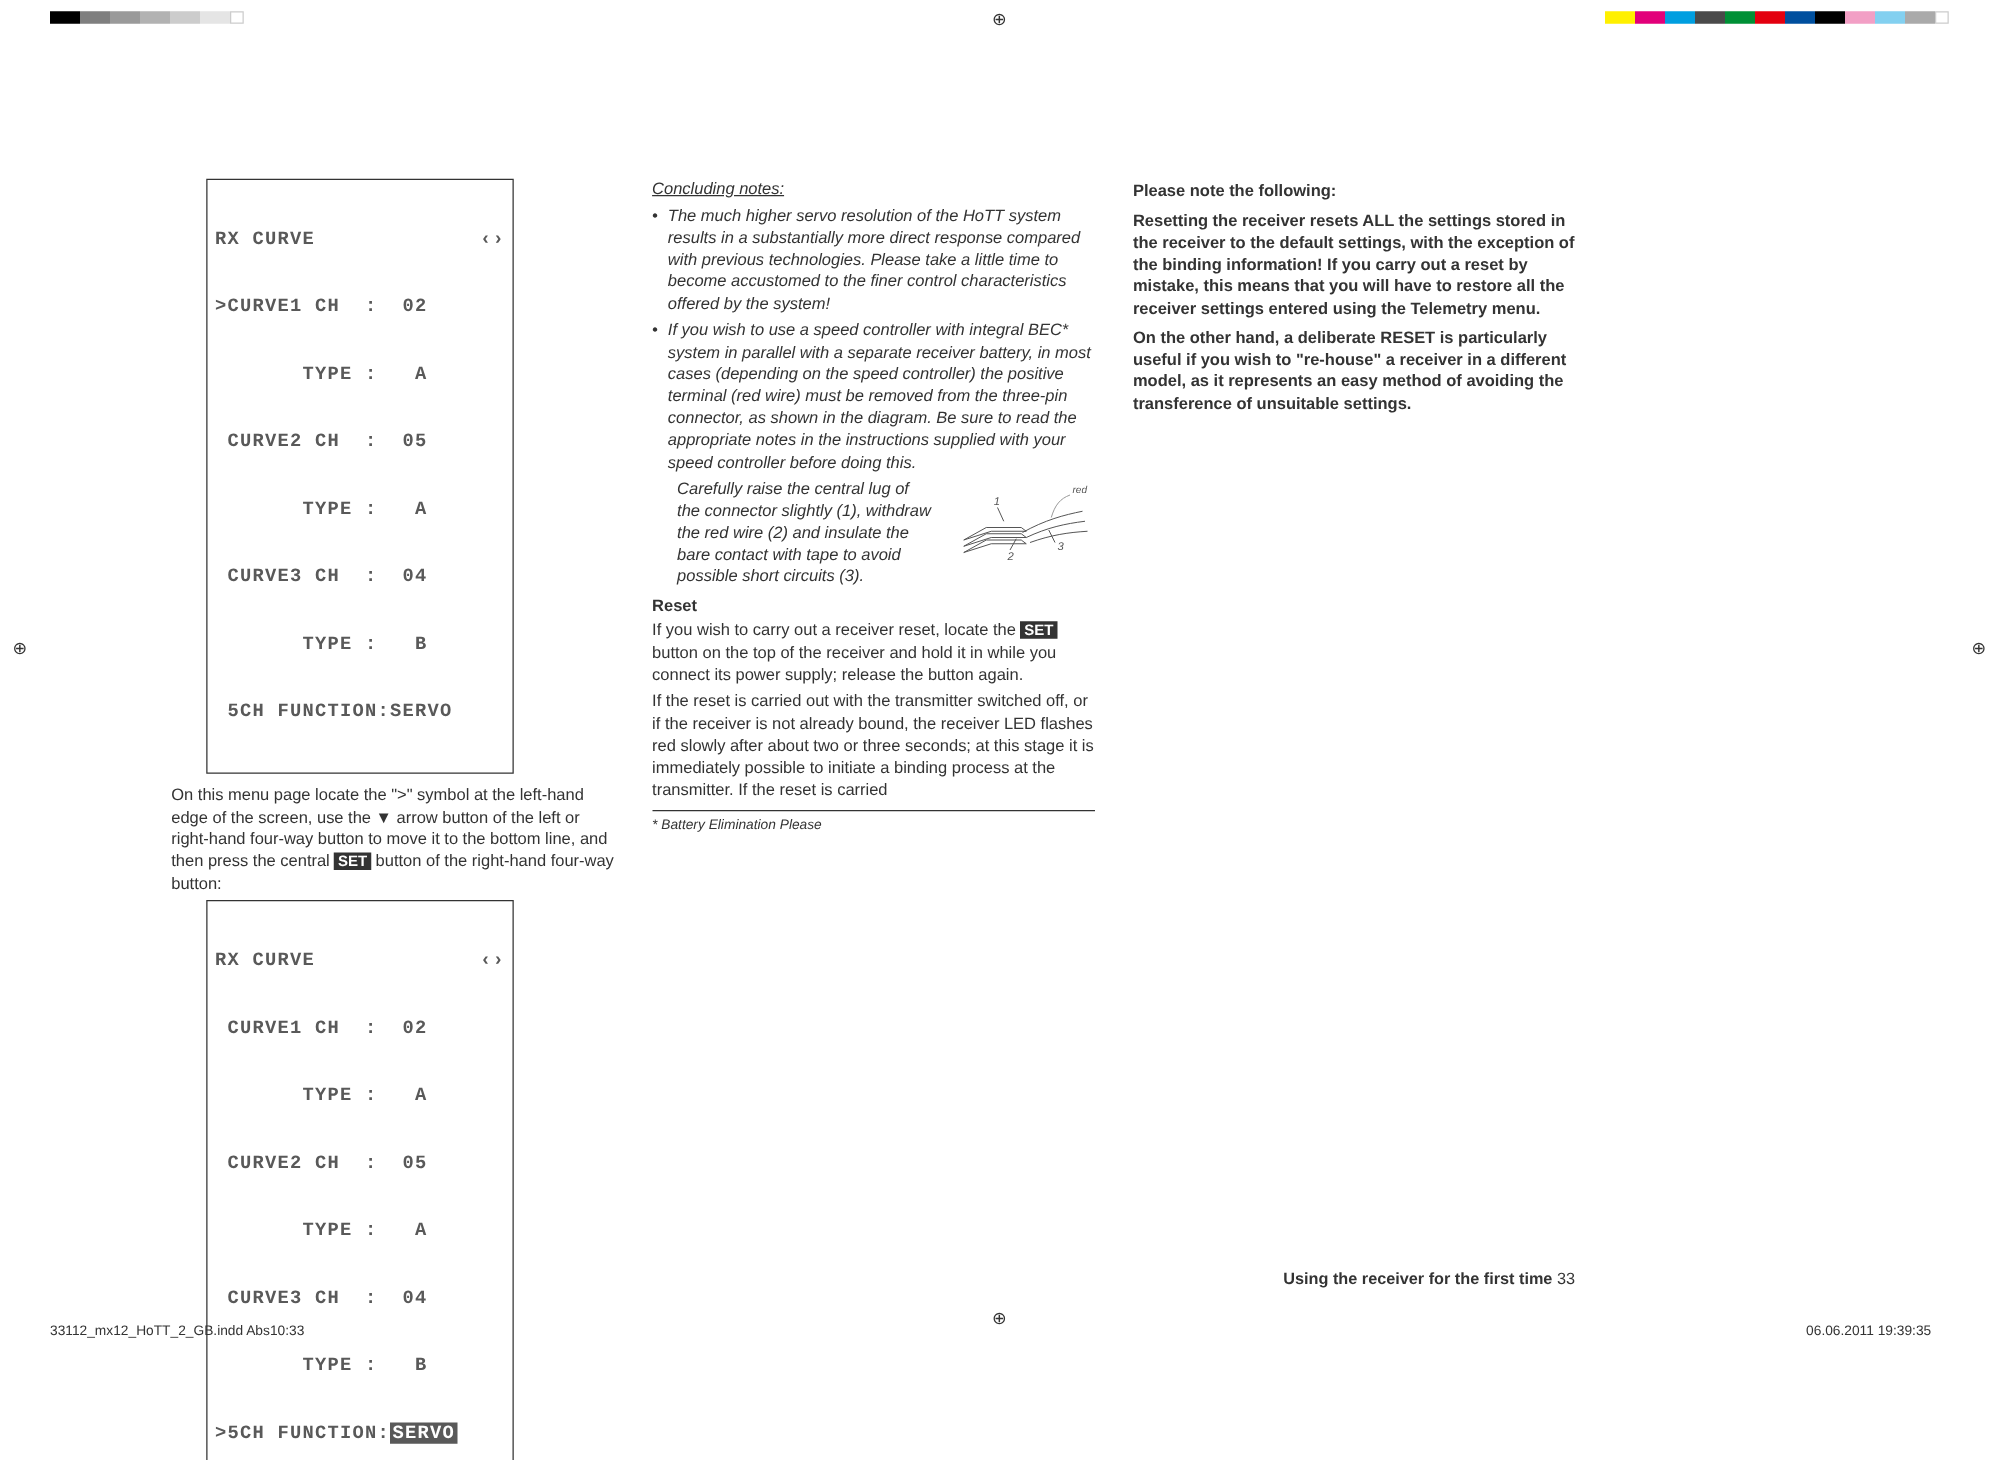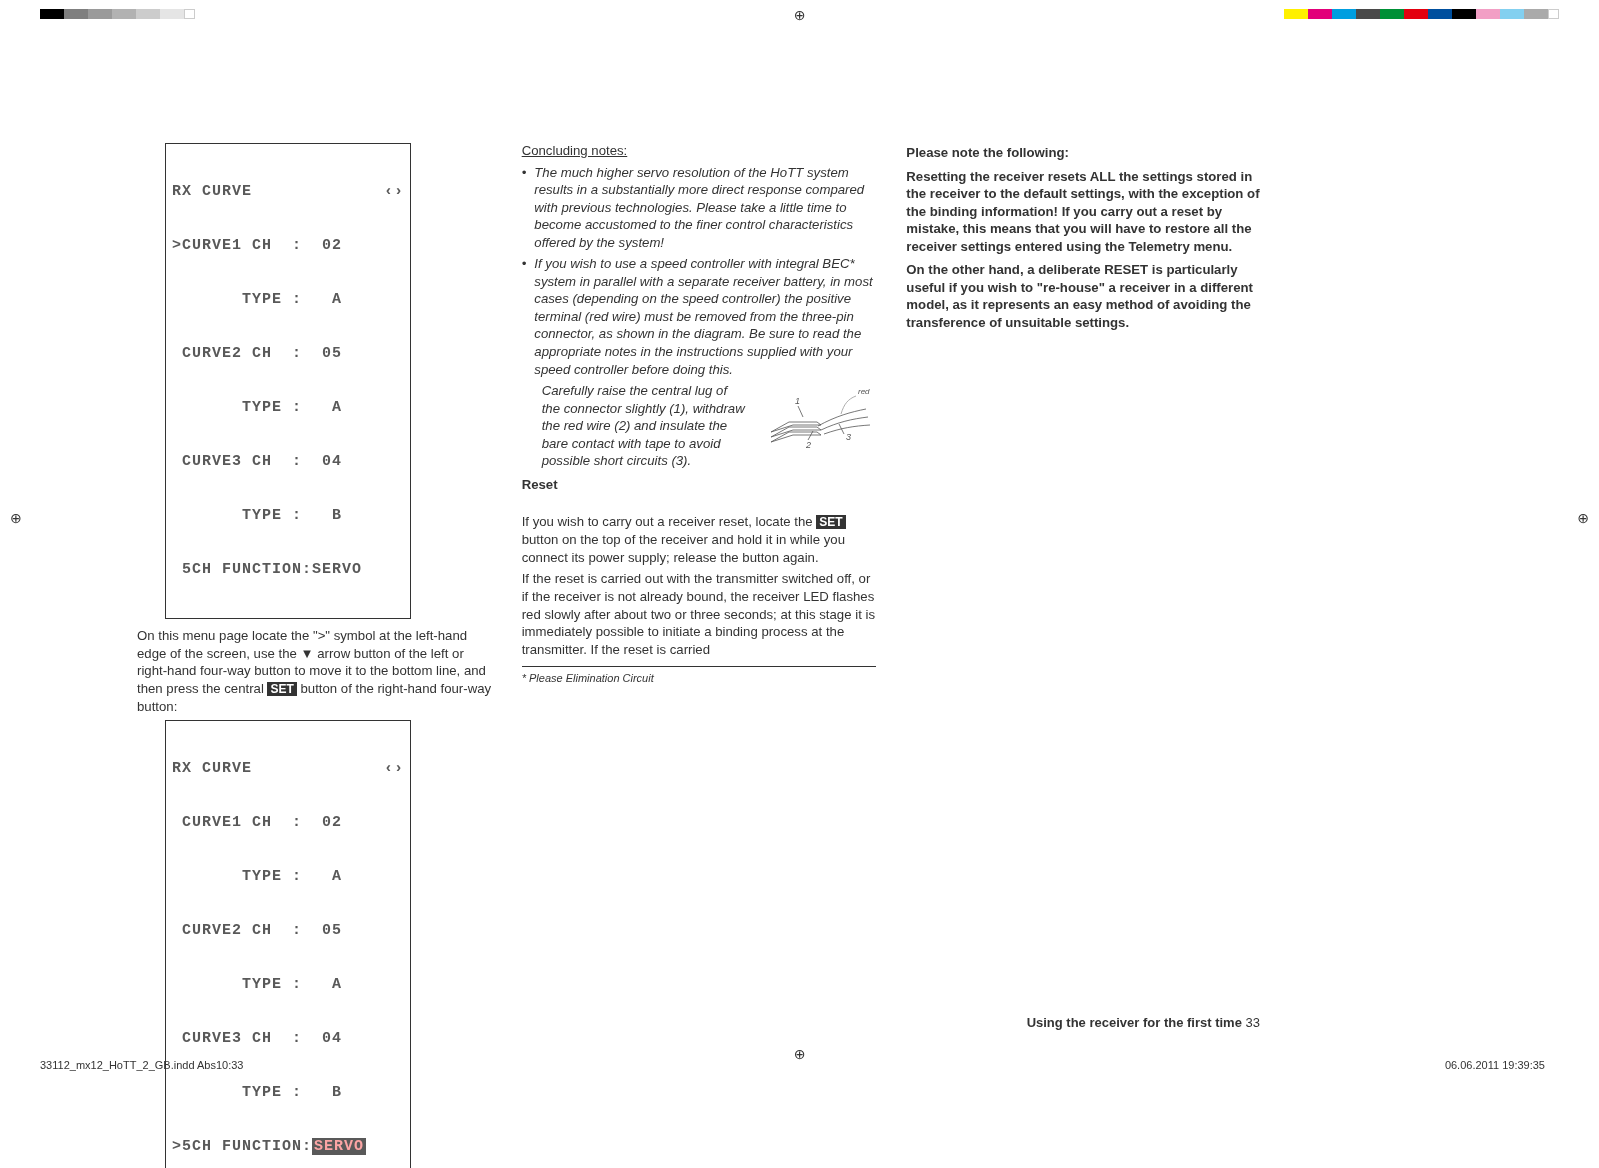--- a/index.html
+++ b/index.html
@@ -14,30 +14,30 @@
   .reg-top { top: 7px; left: 50%; transform: translateX(-50%); }
   .reg-left { top: 510px; left: 10px; }
   .reg-right { top: 510px; right: 10px; }
   .reg-bottom { bottom: 106px; left: 50%; transform: translateX(-50%); }
   
   .page { position: absolute; top: 140px; left: 137px; width: 1124px; height: 880px; display: flex; gap: 30px; }
   .col { flex: 1; display: flex; flex-direction: column; }
   
   .lcd { border: 1px solid #333; margin: 3px 0 6px 28px; font-family: "Courier New", monospace; font-weight: bold; font-size: 15px; line-height: 1.2; color: #595959; padding: 3px 6px; letter-spacing: 1px; white-space: pre; width: 246px; }
   .lcd-title { font-weight: bold; display: flex; justify-content: space-between; }
-  .hilite { background: #595959; color: #fca5a5; padding: 0 2px; letter-spacing: 1px; }
+  .hilite { background: #595959; color: #ffffff; padding: 0 2px; letter-spacing: 1px; }
   
   p { margin: 2px 0; line-height: 1.33; }
   .set-btn { background: #333; color: #fff; font-weight: bold; padding: 0 3px; font-size: 12px; }
   
-  .underline { text-decoration: underline; margin-bottom: 4px; }
+  .underline { text-decoration: underline; font-style: italic; margin-bottom: 4px; }
   .bullet-row { display: flex; gap: 8px; font-style: italic; margin-bottom: 4px; line-height: 1.33; }
   .indent { margin-left: 20px; font-style: italic; line-height: 1.33; }
   
-  .reset-h { font-weight: bold; margin-top: 6px; margin-bottom: 18px; }
+  .reset-h { font-weight: bold; margin-top: 6px; margin-bottom: 0; }
   hr { border: none; border-top: 1px solid #333; margin: 6px 0 2px 0; }
   .footnote { font-style: italic; font-size: 11px; }
   
   .bolditalic { font-weight: bold; line-height: 1.33; margin-top: 4px; }
   
   .page-footer { position: absolute; bottom: 138px; right: 339px; font-size: 13px; }
   .page-footer b { font-weight: bold; }
   .page-num { }
   
   .indd-footer { position: absolute; bottom: 97px; left: 40px; right: 54px; display: flex; justify-content: space-between; font-size: 11px; color: #333; }
@@ -131,21 +131,21 @@
         <text x="39" y="20" font-size="9" fill="#555">1</text>
         <text x="50" y="64" font-size="9" fill="#555">2</text>
         <text x="90" y="56" font-size="9" fill="#555">3</text>
       </svg>
       <span>Carefully raise the central lug of the connector slightly (1), withdraw the red wire (2) and insulate the bare contact with tape to avoid possible short circuits (3).</span>
     </div>
     <p class="reset-h">Reset</p>
     <p><span>If you wish to carry out a receiver reset, locate the </span><span class="set-btn">SET</span><span> button on the top of the receiver and hold it in while you connect its power supply; release the button again.</span></p>
     <p>If the reset is carried out with the transmitter switched off, or if the receiver is not already bound, the receiver LED flashes red slowly after about two or three seconds; at this stage it is immediately possible to initiate a binding process at the transmitter. If the reset is carried</p>
     <hr>
-    <p class="footnote">*   Please Elimination Circuit</p>
+    <p class="footnote">*   Battery Elimination Please</p>
   </div>
 
   <div class="col">
     <p class="bolditalic">Please note the following:</p>
     <p class="bolditalic">Resetting the receiver resets ALL the settings stored in the receiver to the default settings, with the exception of the binding information! If you carry out a reset by mistake, this means that you will have to restore all the receiver settings entered using the Telemetry menu.</p>
     <p class="bolditalic">On the other hand, a deliberate RESET is particularly useful if you wish to "re-house" a receiver in a different model, as it represents an easy method of avoiding the transference of unsuitable settings.</p>
   </div>
 
 </div>
 

